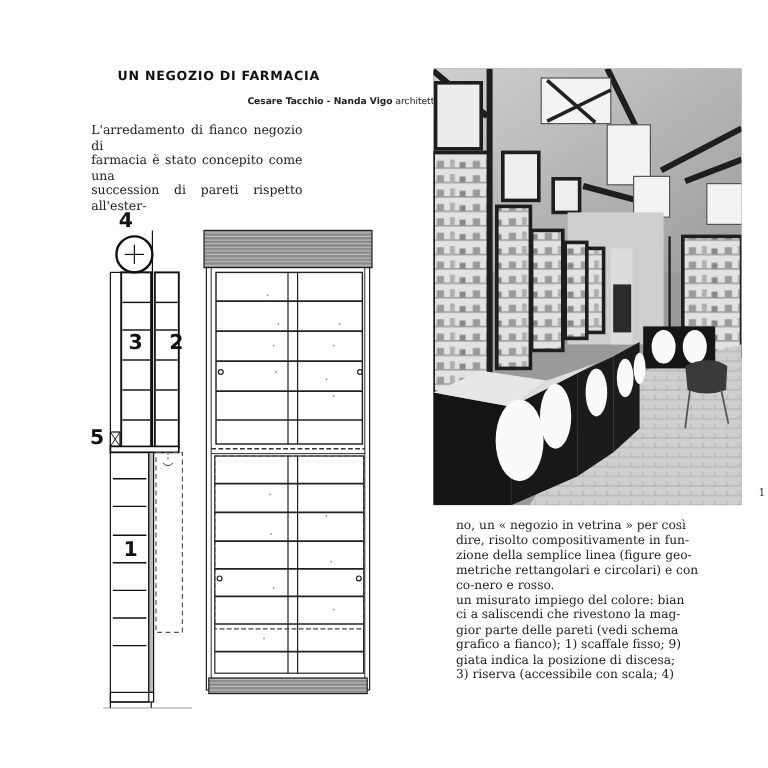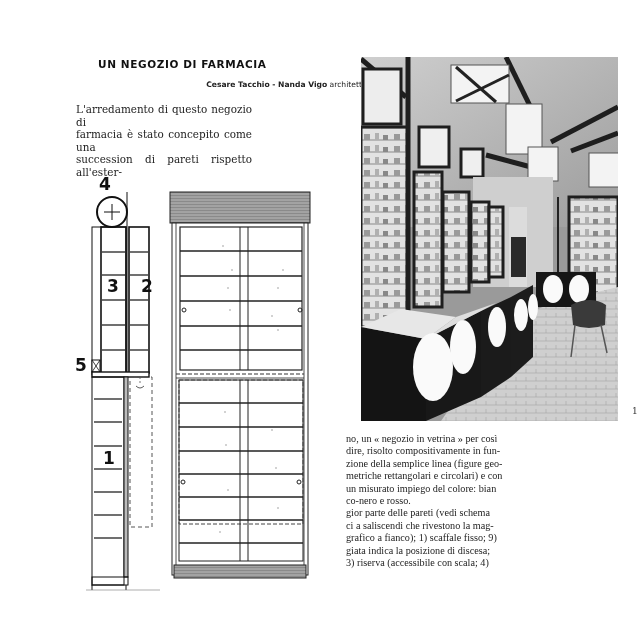--- a/index.html
+++ b/index.html
@@ -16,21 +16,21 @@
       left: 120px; top: 80px; width: 244px; text-align: right;
       font-family: "DejaVu Sans", sans-serif; font-size: 7.6px; color: #222;
     }
     .authors b { font-weight: bold; }
     .intro {
       left: 76px; top: 103px; width: 176px; font-size: 10.4px; line-height: 12.6px;
       text-align: justify; text-align-last: justify; color: #222;
     }
     .intro span { display: block; }
     .body-text {
-      left: 346px; top: 433px; width: 164px; font-size: 10.2px; line-height: 12.4px; color: #222; font-family: Liberation Serif, serif;
+      left: 380px; top: 433px; width: 164px; font-size: 10.2px; line-height: 12.4px; color: #222;
     }
     .body-text span { display: block; white-space: nowrap; }
     .page-number {
       left: 632px; top: 406px; font-size: 9px; color: #333;
     }
     .photo {
       left: 361px; top: 57px; width: 257px; height: 364px; overflow: hidden; background: #9a9a9a;
     }
     .label {
       font-family: "DejaVu Sans", sans-serif; font-weight: bold; font-size: 17px; color: #111;
@@ -41,21 +41,21 @@
 <body>
 
 <div class="abs title">UN NEGOZIO DI FARMACIA</div>
 
 <div class="abs authors">
   <b>Cesare Tacchio - Nanda Vigo</b>
   <span>architetti</span>
 </div>
 
 <div class="abs intro">
-  <span>L'arredamento di questo negozio di</span>
+  <span>L'arredamento di fianco negozio di</span>
   <span>farmacia è stato concepito come una</span>
   <span>succession di pareti rispetto all'ester-</span>
 </div>
 
 <div class="abs" style="left:70px; top:170px; width:100px; height:425px;">
   <svg width="100" height="425" viewBox="0 0 100 425">
 
     <circle cx="42" cy="42" r="15" fill="#fff" stroke="#111" stroke-width="2"></circle>
     <line x1="42" y1="34" x2="42" y2="50" stroke="#111" stroke-width="1"></line>
     <line x1="34" y1="42" x2="50" y2="42" stroke="#111" stroke-width="1"></line>
@@ -267,20 +267,20 @@
   </svg>
 </div>
 
 <div class="abs page-number">1</div>
 
 <div class="abs body-text">
   <span>no, un « negozio in vetrina » per così</span>
   <span>dire, risolto compositivamente in fun-</span>
   <span>zione della semplice linea (figure geo-</span>
   <span>metriche rettangolari e circolari) e con</span>
+  <span>co-nero e rosso.</span>
   <span>un misurato impiego del colore: bian</span>
-  <span>co-nero e rosso.</span>
+  <span>ci a saliscendi che rivestono la mag-</span>
   <span>gior parte delle pareti (vedi schema</span>
-  <span>ci a saliscendi che rivestono la mag-</span>
   <span>grafico a fianco); 1) scaffale fisso; 9)</span>
   <span>giata indica la posizione di discesa;</span>
   <span>3) riserva (accessibile con scala; 4)</span>
 </div>
 
 </body></html>

